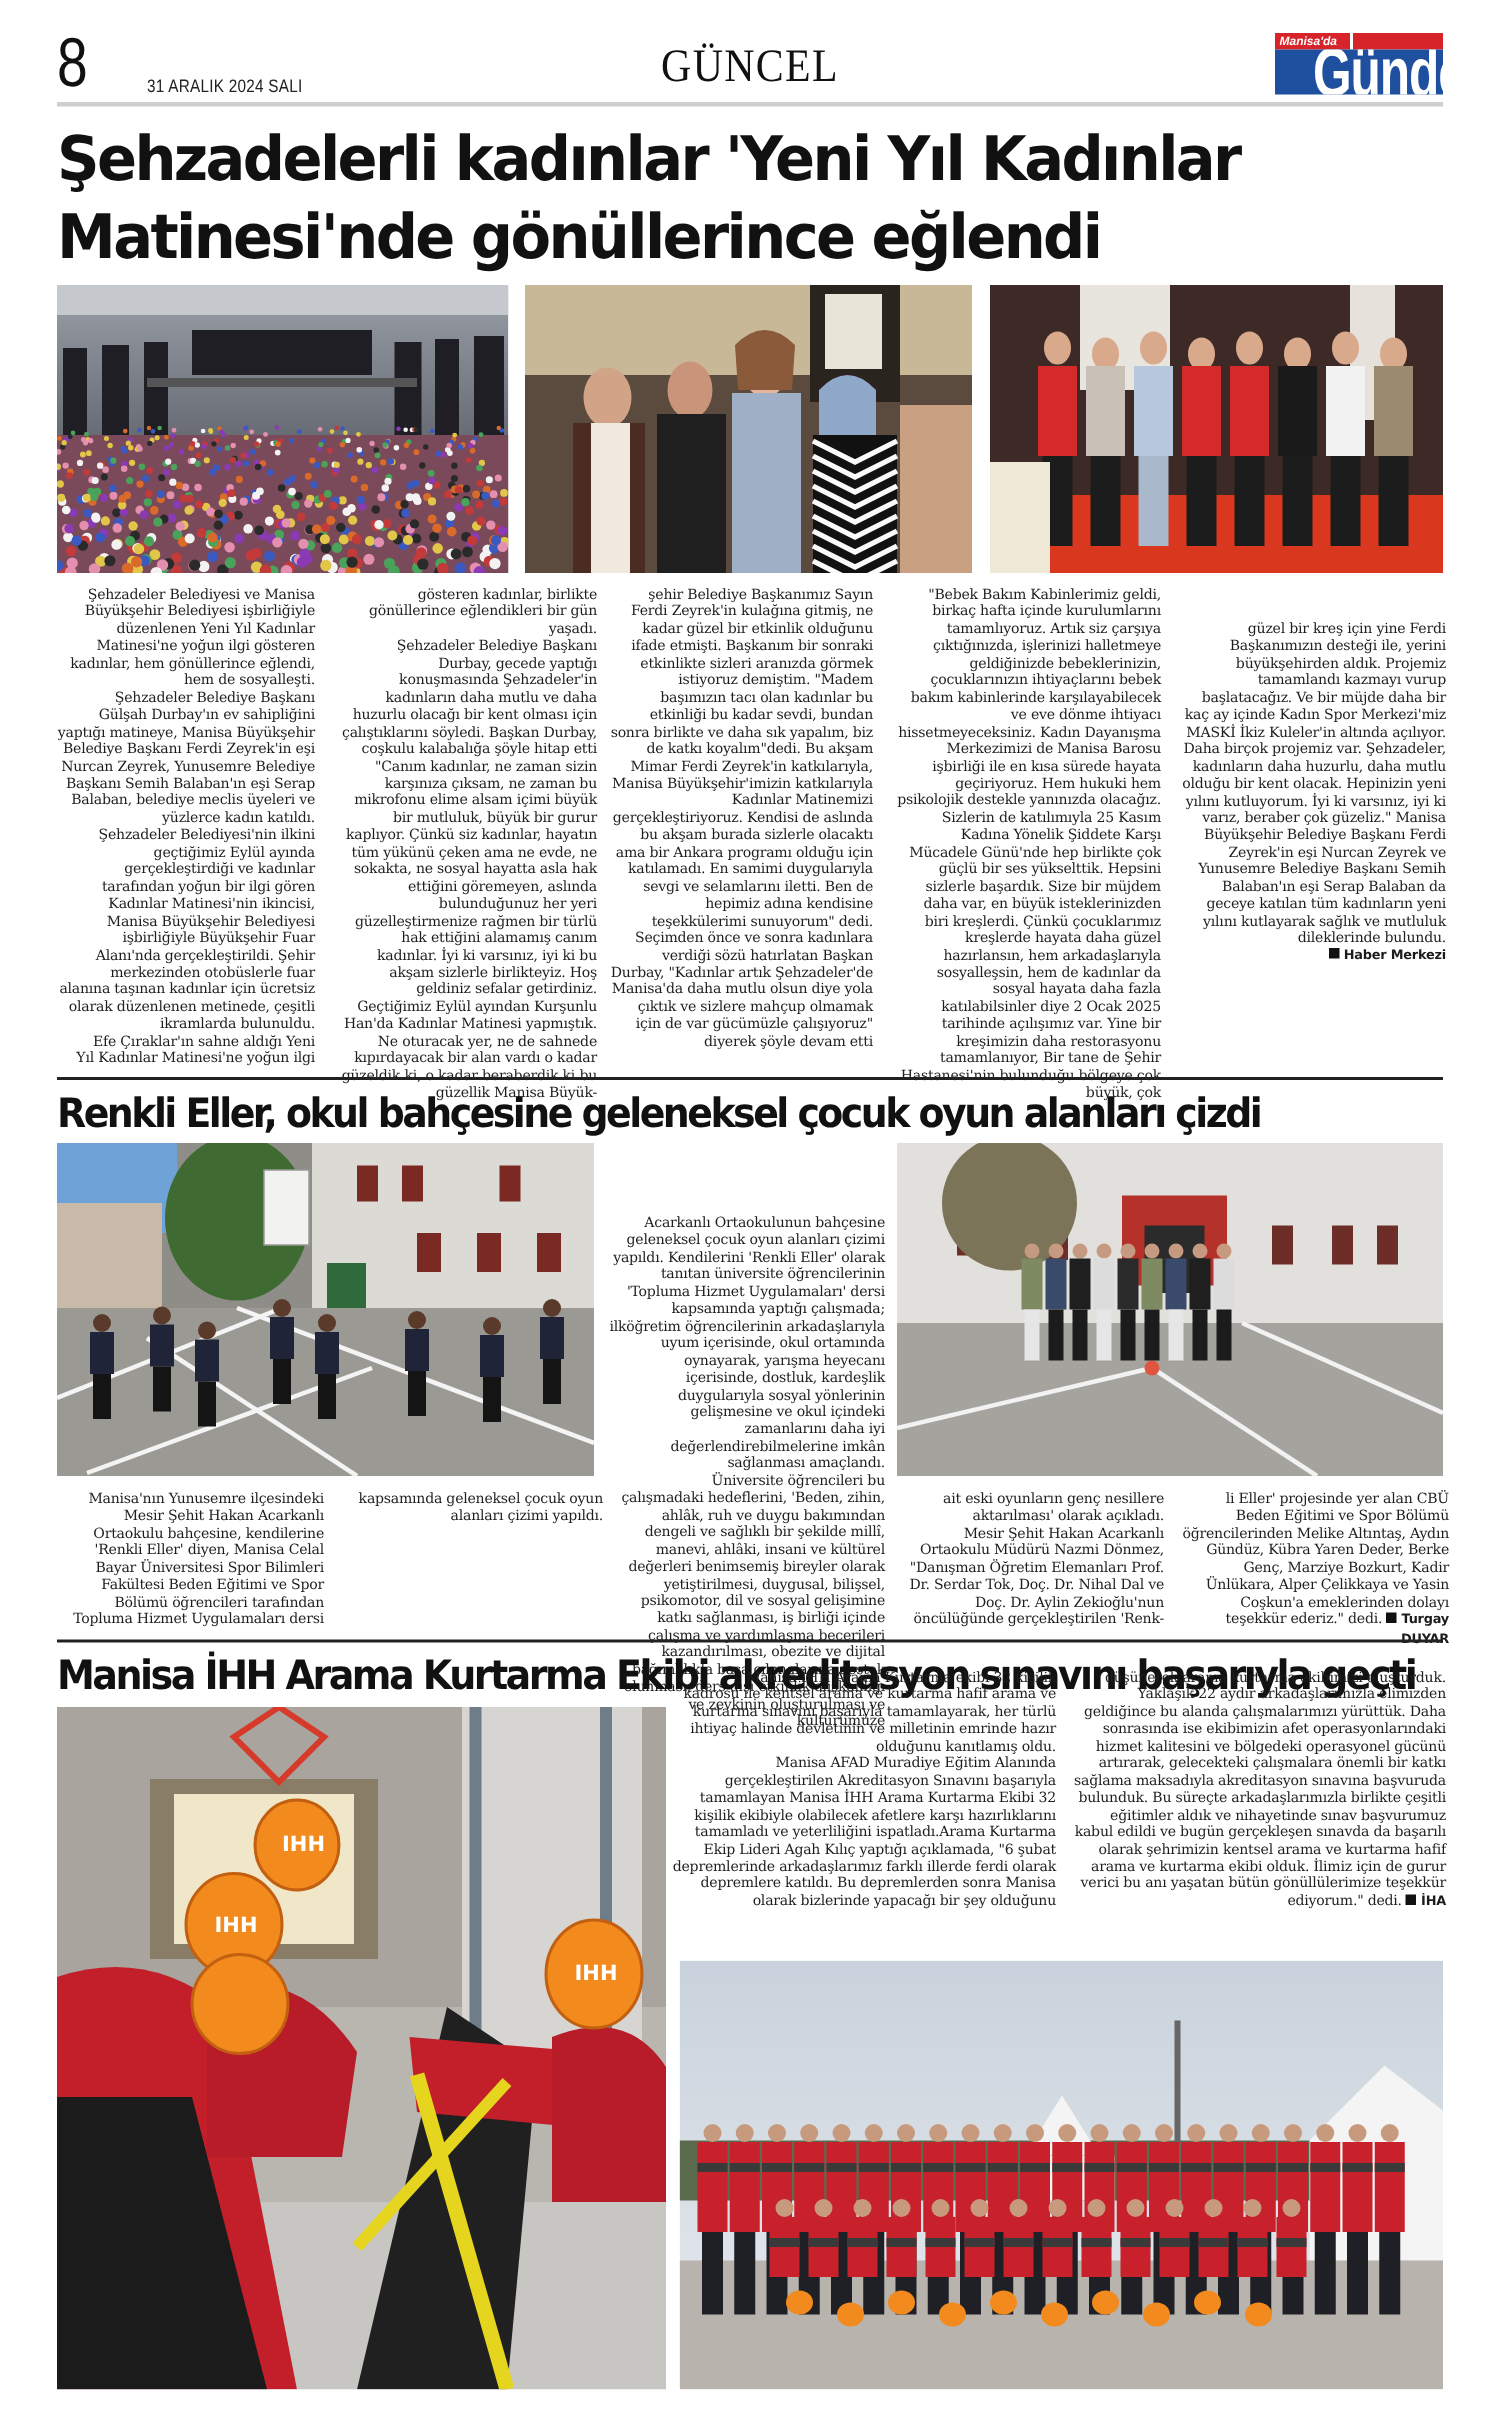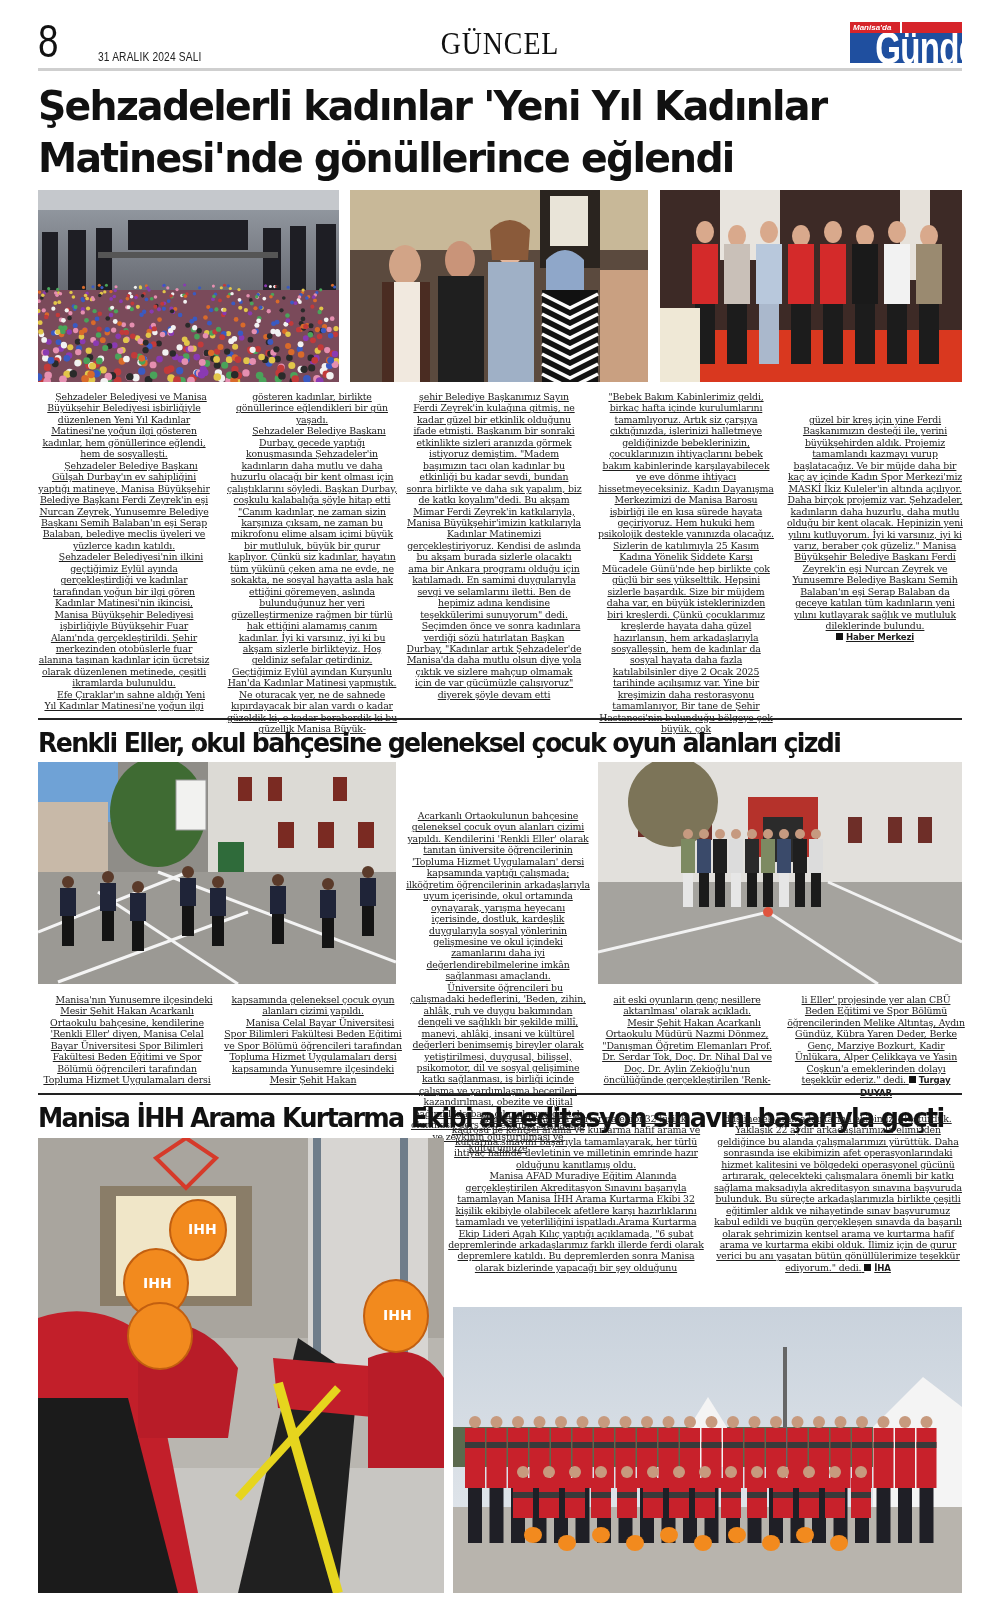--- a/index.html
+++ b/index.html
@@ -23,21 +23,21 @@
     .h2 { top: 726px; font-size: 27px; line-height: 34px; transform: scaleX(0.935); }
     .h3 { top: 1101px; font-size: 27px; line-height: 34px; transform: scaleX(0.94); }
 
     .rule { position: absolute; left: 38px; width: 924px; height: 2px; background: #222; }
 
     
     .photo { position: absolute; overflow: hidden; }
     .photo svg { width: 100%; height: 100%; display: block; }
 
     
-    .col { position: absolute; font-size: 9.4px; line-height: 11.45px; color: #1d1d1d; text-align: center; letter-spacing: -0.15px; text-decoration: underline; }
+    .col { position: absolute; font-size: 9.4px; line-height: 11.45px; color: #1d1d1d; text-align: right; letter-spacing: -0.15px; }
     .col p { text-indent: 14px; }
     .col p.cont { text-indent: 0; }
     .byline { font-family: "DejaVu Sans", sans-serif; font-weight: 700; font-size: 8.6px; }
     .byline .sq { display: inline-block; width: 7px; height: 7px; background: #111; margin-right: 3px; vertical-align: 0px; }
   </style>
 </head>
 <body>
 
 <div class="page-number">8</div>
 <div class="issue-date">31 ARALIK 2024 SALI</div>
@@ -805,21 +805,20 @@
         <rect x="213" y="111" width="10" height="34" fill="#1b1b1b"></rect>
       </g>
   </svg>
 </div>
 
 <div class="col" style="left:38px;top:994px;width:178px;">
   <p>Manisa'nın Yunusemre ilçesindeki Mesir Şehit Hakan Acarkanlı Ortaokulu bahçesine, kendilerine 'Renkli Eller' diyen, Manisa Celal Bayar Üniversitesi Spor Bilimleri Fakültesi Beden Eğitimi ve Spor Bölümü öğrencileri tarafından Topluma Hizmet Uygulamaları dersi</p>
 </div>
 <div class="col" style="left:224px;top:994px;width:178px;">
   <p class="cont">kapsamında geleneksel çocuk oyun alanları çizimi yapıldı.</p>
-  <p>Manisa Celal Bayar Üniversitesi Spor Bilimleri Fakültesi Beden Eğitimi ve Spor Bölümü öğrencileri tarafından Topluma Hizmet Uygulamaları dersi kapsamında Yunusemre ilçesindeki Mesir Şehit Hakan</p>
 </div>
 <div class="col" style="left:598px;top:994px;width:178px;">
   <p class="cont">ait eski oyunların genç nesillere aktarılması' olarak açıkladı.</p>
   <p>Mesir Şehit Hakan Acarkanlı Ortaokulu Müdürü Nazmi Dönmez, "Danışman Öğretim Elemanları Prof. Dr. Serdar Tok, Doç. Dr. Nihal Dal ve Doç. Dr. Aylin Zekioğlu'nun öncülüğünde gerçekleştirilen 'Renk-</p>
 </div>
 <div class="col" style="left:786px;top:994px;width:180px;">
   <p class="cont"><span>li Eller' projesinde yer alan CBÜ Beden Eğitimi ve Spor Bölümü öğrencilerinden Melike Altıntaş, Aydın Gündüz, Kübra Yaren Deder, Berke Genç, Marziye Bozkurt, Kadir Ünlükara, Alper Çelikkaya ve Yasin Coşkun'a emeklerinden dolayı teşekkür ederiz." dedi.</span> <span class="byline"><span class="sq"></span><span>Turgay DUYAR</span></span></p>
 </div>
 
 <div class="rule" style="top:1093px;"></div>

